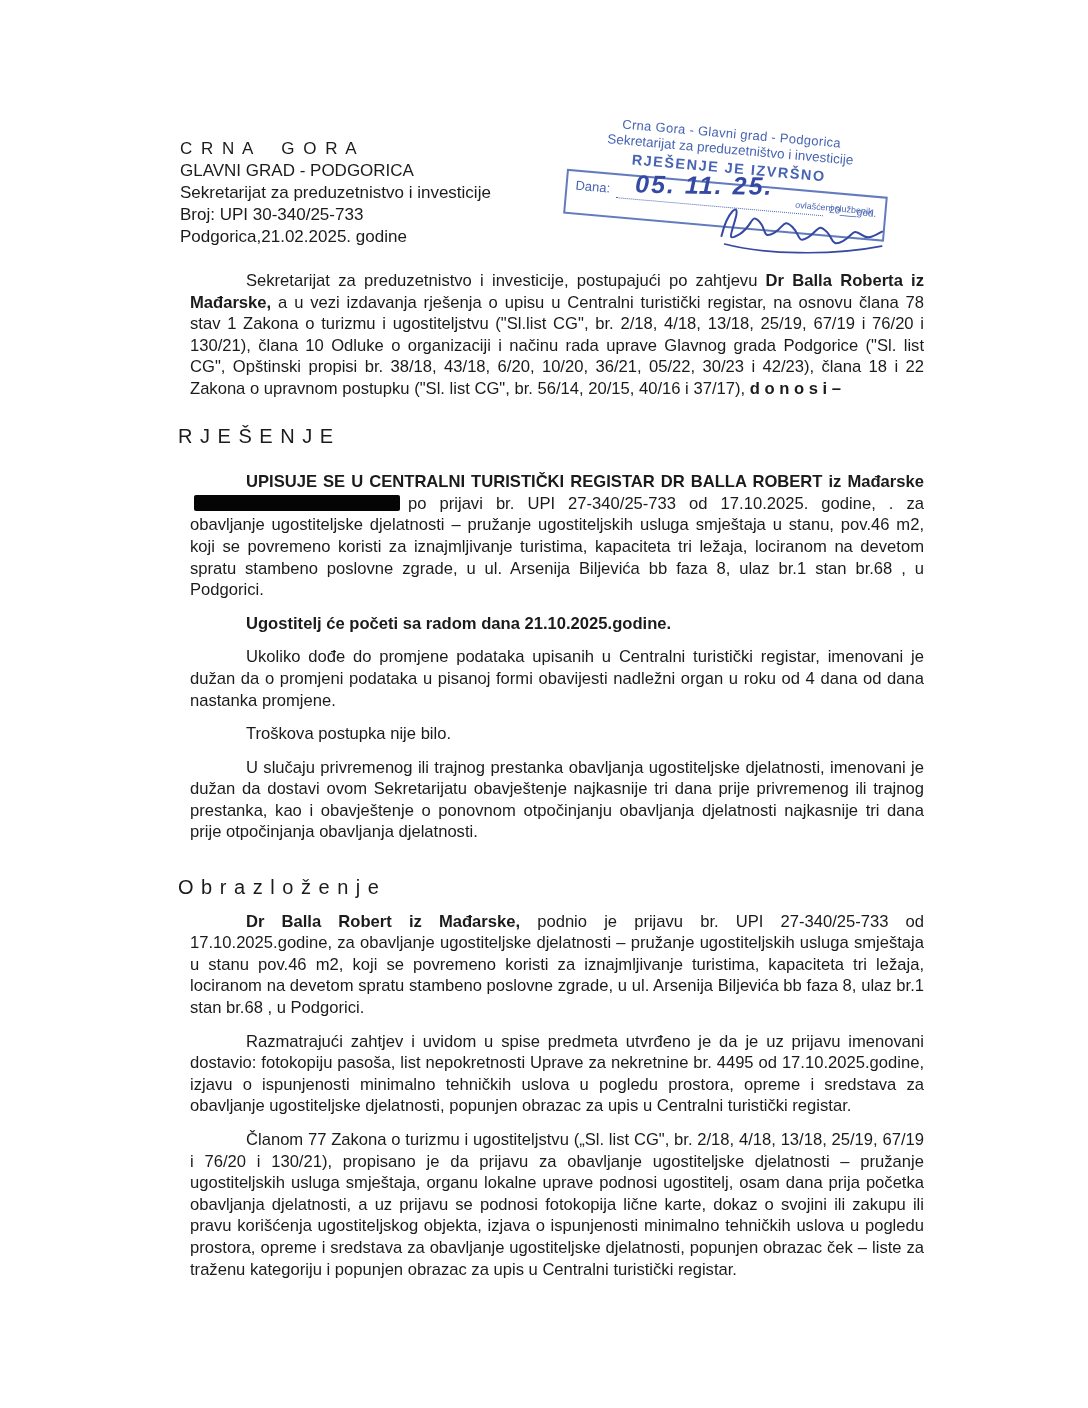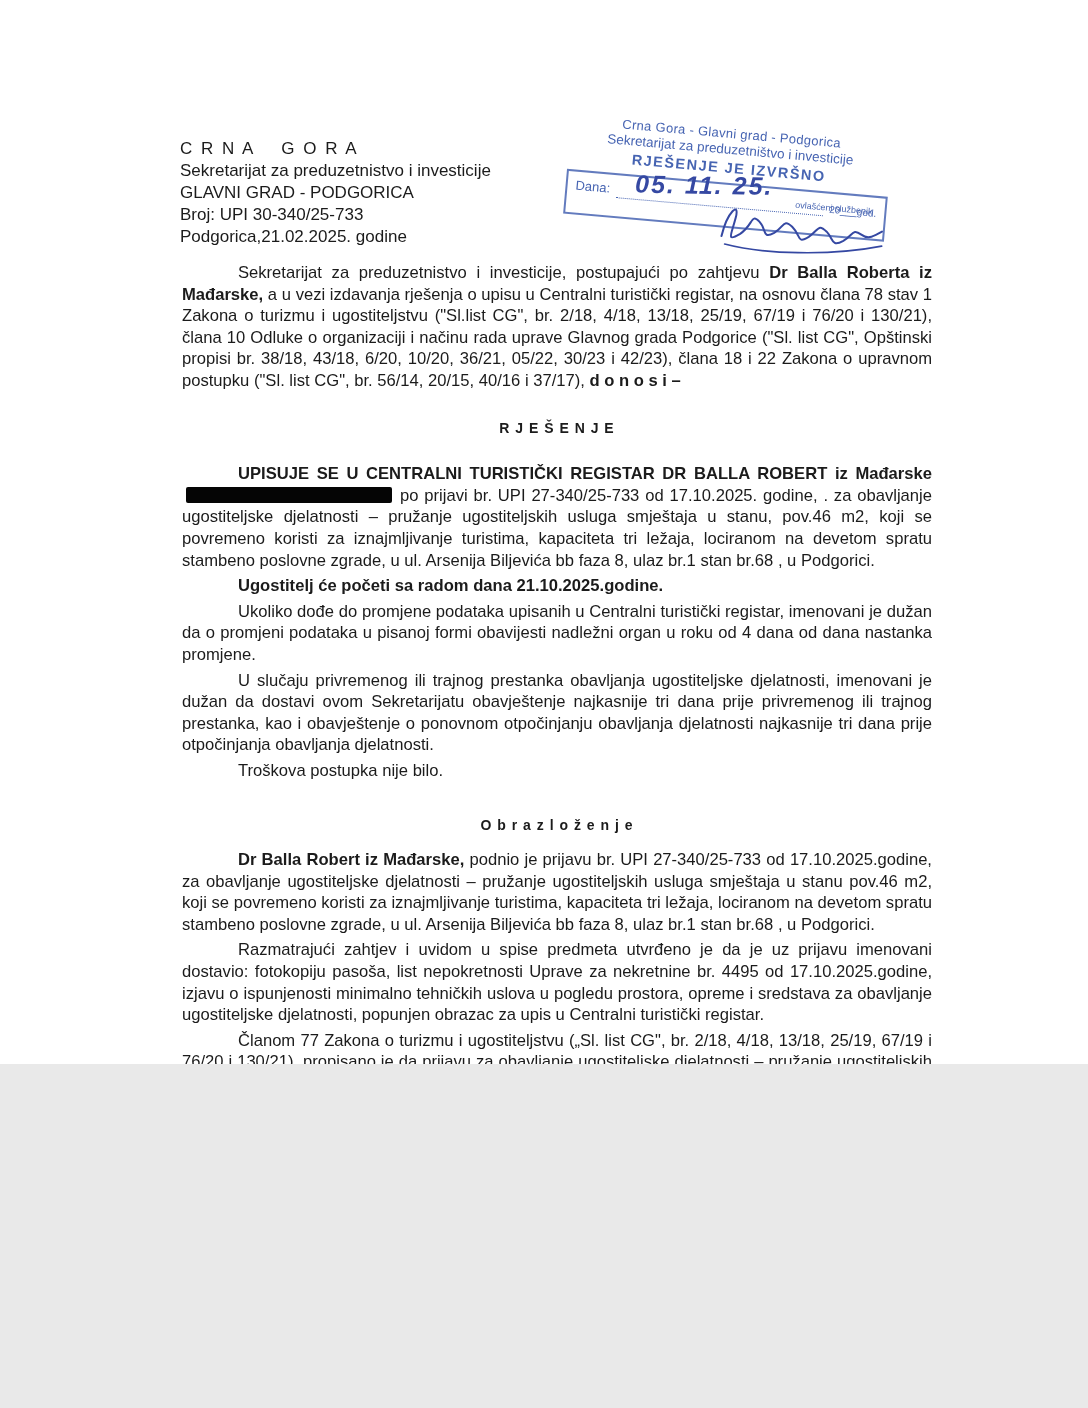--- a/index.html
+++ b/index.html
@@ -1,18 +1,18 @@
 <!DOCTYPE html>
 <html><head>
 <meta charset="utf-8">
 <style>
   html,body{margin:0;padding:0;background:#e9e9e9;}
   .page{
     position:relative;
-    width:1088px;height:1064px;
+    width:1088px;height:1408px;
     background:#ffffff;
     font-family:"Liberation Sans",sans-serif;
     color:#1b1b1b;
     overflow:hidden;
     margin:0 auto;
   }
   
   .letterhead{
     position:absolute;left:180px;top:138px;
     font-size:17px;line-height:22px;
@@ -41,41 +41,41 @@
     color:#2b3f9e;transform:rotate(-4deg);white-space:nowrap;
   }
   .stamp-year{font-size:10px;padding-bottom:2px;}
   .stamp-signer{position:absolute;right:12px;bottom:22px;font-size:9px;}
   .stamp-signature{position:absolute;right:-8px;bottom:-26px;width:178px;height:58px;}
   
   .content{
     position:absolute;left:178px;top:258px;width:758px;
     font-size:16.6px;line-height:21.6px;text-align:justify;
   }
-  .para{margin:4px;text-indent:56px;}
+  .para{margin:12px;text-indent:56px;}
   .title{
-    margin:26px 0 24px 0;text-align:center;font-weight:bold;
-    text-indent:0;letter-spacing:1px;font-size:14px;
+    margin:26px 0 24px 0;text-align:left;font-weight:normal;
+    text-indent:0;letter-spacing:1px;font-size:20px;
   }
   .title2{margin:34px 0 12px 0;}
   .redaction{
     display:inline-block;width:206px;height:16px;background:#050505;
     vertical-align:-2px;margin:0 8px 0 4px;border-radius:2px;
   }
   b{font-weight:bold;}
 </style>
 </head>
 <body>
 
 <div class="page">
 
   <div class="letterhead">
     <div class="lh-country">C R N A    G O R A</div>
+    <div>GLAVNI GRAD - PODGORICA</div>
     <div>Sekretarijat za preduzetnistvo i investicije</div>
-    <div>GLAVNI GRAD - PODGORICA</div>
     <div>Broj: UPI 30-340/25-733</div>
     <div>Podgorica,21.02.2025. godine</div>
   </div>
 
   <div class="stamp">
     <div class="stamp-l1">Crna Gora - Glavni grad - Podgorica</div>
     <div class="stamp-l2">Sekretarijat za preduzetništvo i investicije</div>
     <div class="stamp-l3">RJEŠENJE JE IZVRŠNO</div>
     <div class="stamp-box">
       <div class="stamp-daterow">
@@ -98,23 +98,23 @@
     <p class="para"><span>Sekretarijat za preduzetnistvo i investicije, postupajući po zahtjevu </span><b>Dr Balla Roberta iz Mađarske,</b><span> a u vezi izdavanja rješenja o upisu u Centralni turistički registar, na osnovu člana 78 stav 1 Zakona o turizmu i ugostiteljstvu ("Sl.list CG", br. 2/18, 4/18, 13/18, 25/19, 67/19 i 76/20 i 130/21), člana 10 Odluke o organizaciji i načinu rada uprave Glavnog grada Podgorice ("Sl. list CG", Opštinski propisi br. 38/18, 43/18, 6/20, 10/20, 36/21, 05/22, 30/23 i 42/23), člana 18 i 22 Zakona o upravnom postupku ("Sl. list CG", br. 56/14, 20/15, 40/16 i 37/17), </span><b>d o n o s i –</b></p>
 
     <p class="title">R J E Š E N J E</p>
 
     <p class="para"><b>UPISUJE SE U CENTRALNI TURISTIČKI REGISTAR DR BALLA ROBERT iz Mađarske</b><span class="redaction"></span><span>po prijavi br. UPI 27-340/25-733 od 17.10.2025. godine, . za obavljanje ugostiteljske djelatnosti – pružanje ugostiteljskih usluga smještaja u stanu, pov.46 m2, koji se povremeno koristi za iznajmljivanje turistima, kapaciteta tri ležaja, lociranom na devetom spratu stambeno poslovne zgrade, u ul. Arsenija Biljevića bb faza 8, ulaz br.1 stan br.68 , u Podgorici.</span></p>
 
     <p class="para"><b>Ugostitelj će početi sa radom dana 21.10.2025.godine.</b></p>
 
     <p class="para">Ukoliko dođe do promjene podataka upisanih u Centralni turistički registar, imenovani je dužan da o promjeni podataka u pisanoj formi obavijesti nadležni organ u roku od 4 dana od dana nastanka promjene.</p>
 
+    <p class="para">Troškova postupka nije bilo.</p>
+
     <p class="para">U slučaju privremenog ili trajnog prestanka obavljanja ugostiteljske djelatnosti, imenovani je dužan da dostavi ovom Sekretarijatu obavještenje najkasnije tri dana prije privremenog ili trajnog prestanka, kao i obavještenje o ponovnom otpočinjanju obavljanja djelatnosti najkasnije tri dana prije otpočinjanja obavljanja djelatnosti.</p>
-
-    <p class="para">Troškova postupka nije bilo.</p>
 
     <p class="title title2">O b r a z l o ž e n j e</p>
 
     <p class="para"><b>Dr Balla Robert iz Mađarske,</b><span> podnio je prijavu br. UPI 27-340/25-733 od 17.10.2025.godine, za obavljanje ugostiteljske djelatnosti – pružanje ugostiteljskih usluga smještaja u stanu pov.46 m2, koji se povremeno koristi za iznajmljivanje turistima, kapaciteta tri ležaja, lociranom na devetom spratu stambeno poslovne zgrade, u ul. Arsenija Biljevića bb faza 8, ulaz br.1 stan br.68 , u Podgorici.</span></p>
 
     <p class="para">Razmatrajući zahtjev i uvidom u spise predmeta utvrđeno je da je uz prijavu imenovani dostavio: fotokopiju pasoša, list nepokretnosti Uprave za nekretnine br. 4495 od 17.10.2025.godine, izjavu o ispunjenosti minimalno tehničkih uslova u pogledu prostora, opreme i sredstava za obavljanje ugostiteljske djelatnosti, popunjen obrazac za upis u Centralni turistički registar.</p>
 
     <p class="para">Članom 77 Zakona o turizmu i ugostiteljstvu („Sl. list CG", br. 2/18, 4/18, 13/18, 25/19, 67/19 i 76/20 i 130/21), propisano je da prijavu za obavljanje ugostiteljske djelatnosti – pružanje ugostiteljskih usluga smještaja, organu lokalne uprave podnosi ugostitelj, osam dana prija početka obavljanja djelatnosti, a uz prijavu se podnosi fotokopija lične karte, dokaz o svojini ili zakupu ili pravu korišćenja ugostiteljskog objekta, izjava o ispunjenosti minimalno tehničkih uslova u pogledu prostora, opreme i sredstava za obavljanje ugostiteljske djelatnosti, popunjen obrazac ček – liste za traženu kategoriju i popunjen obrazac za upis u Centralni turistički registar.</p>
 
   </div>

